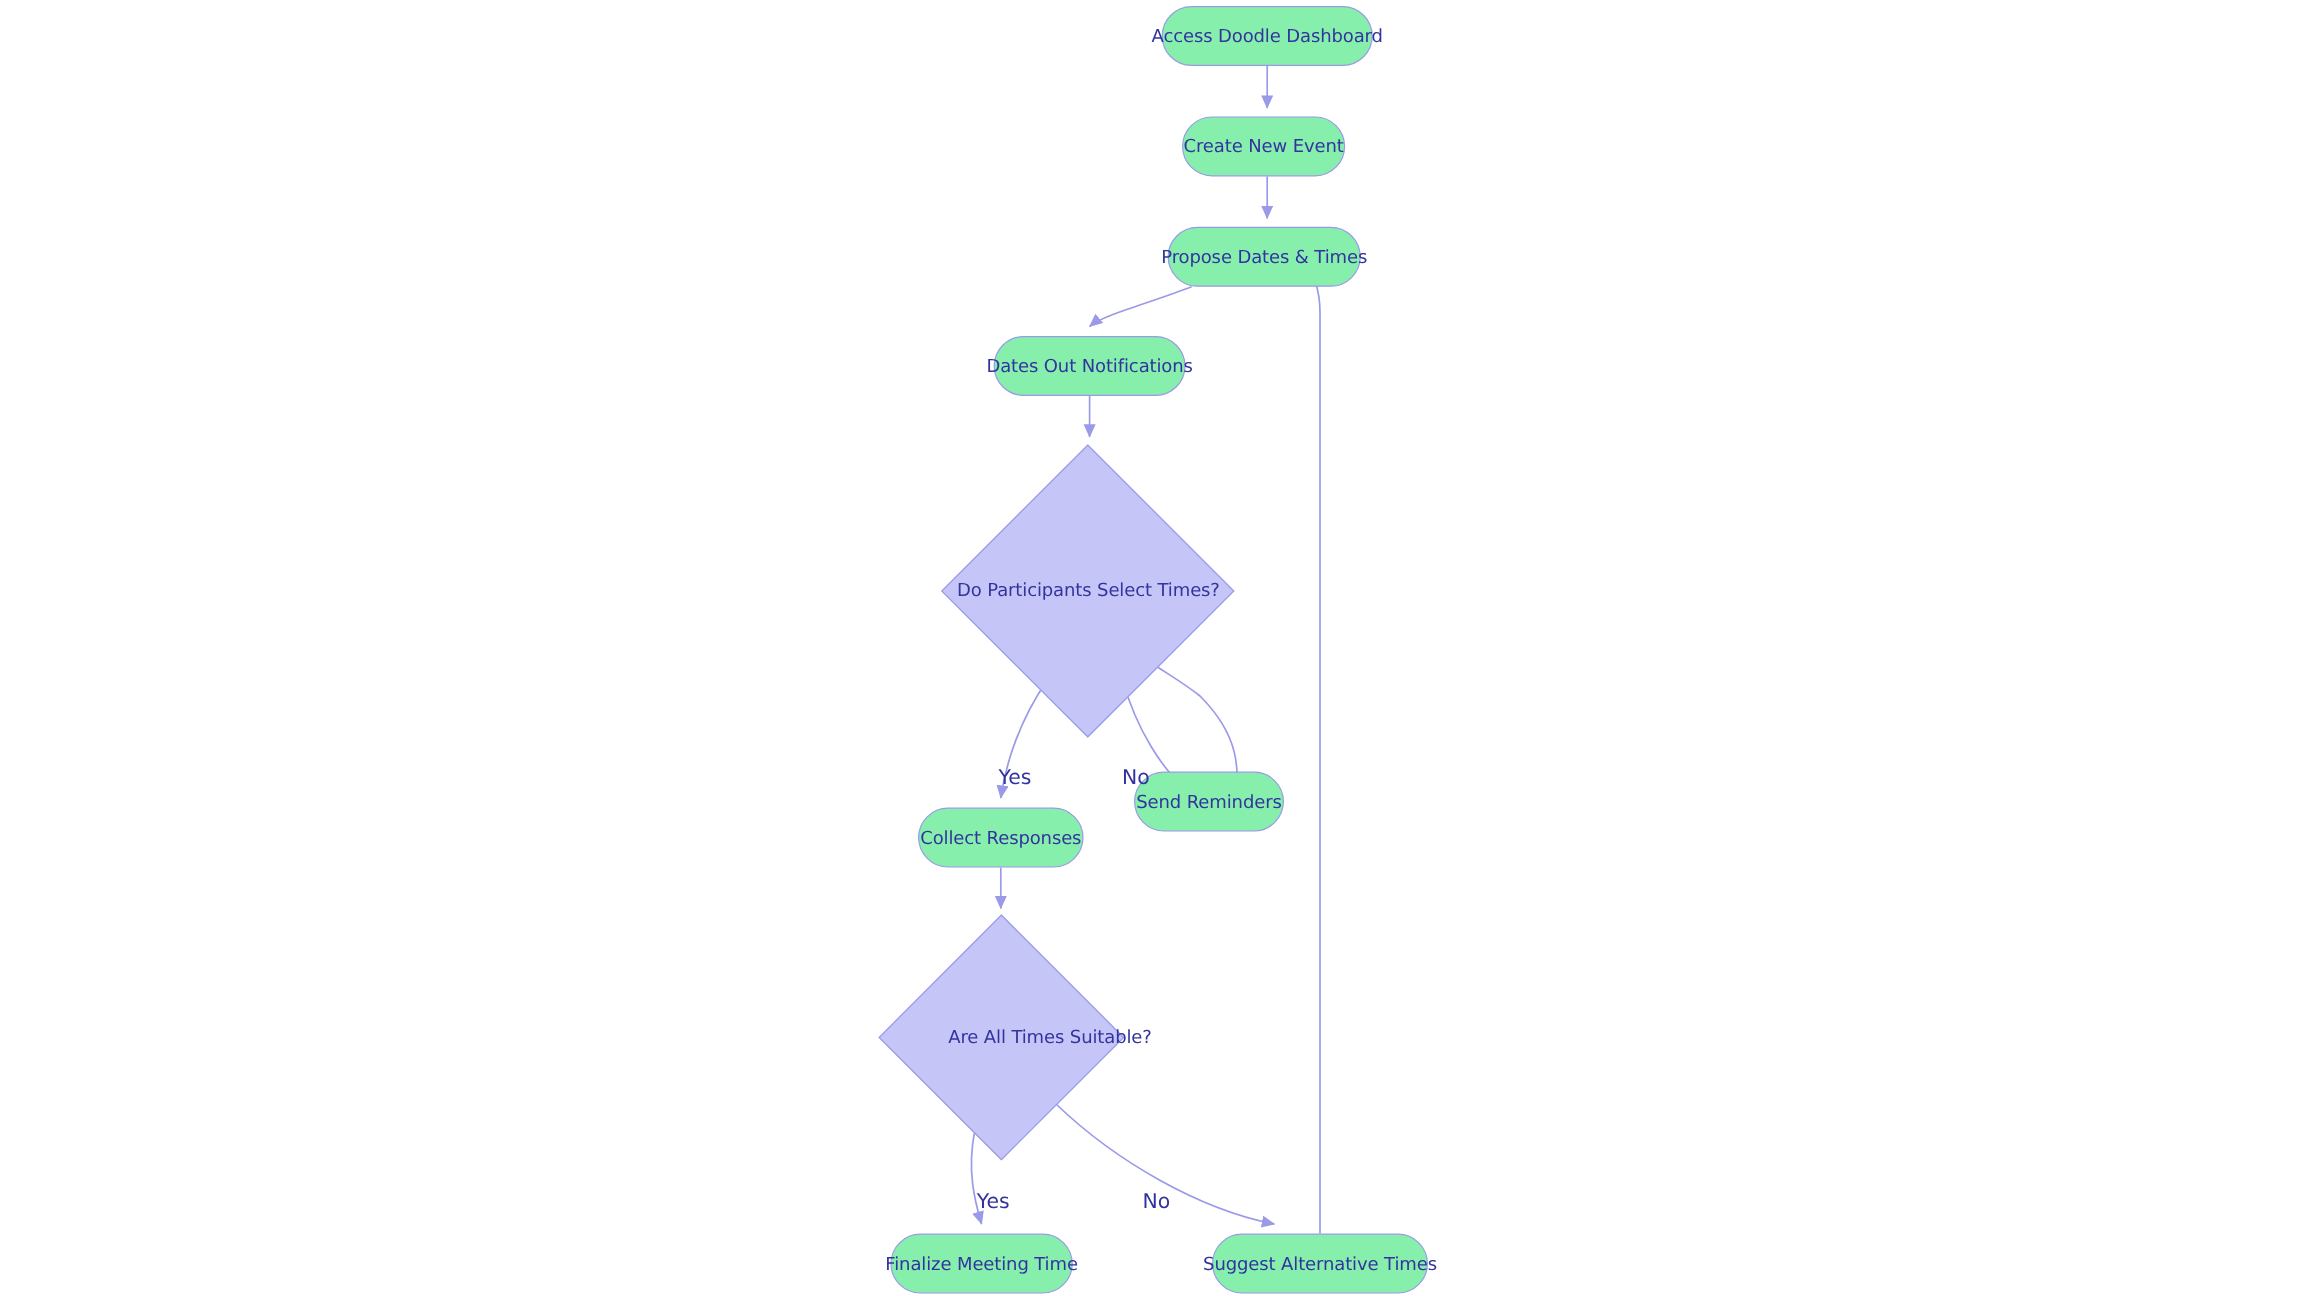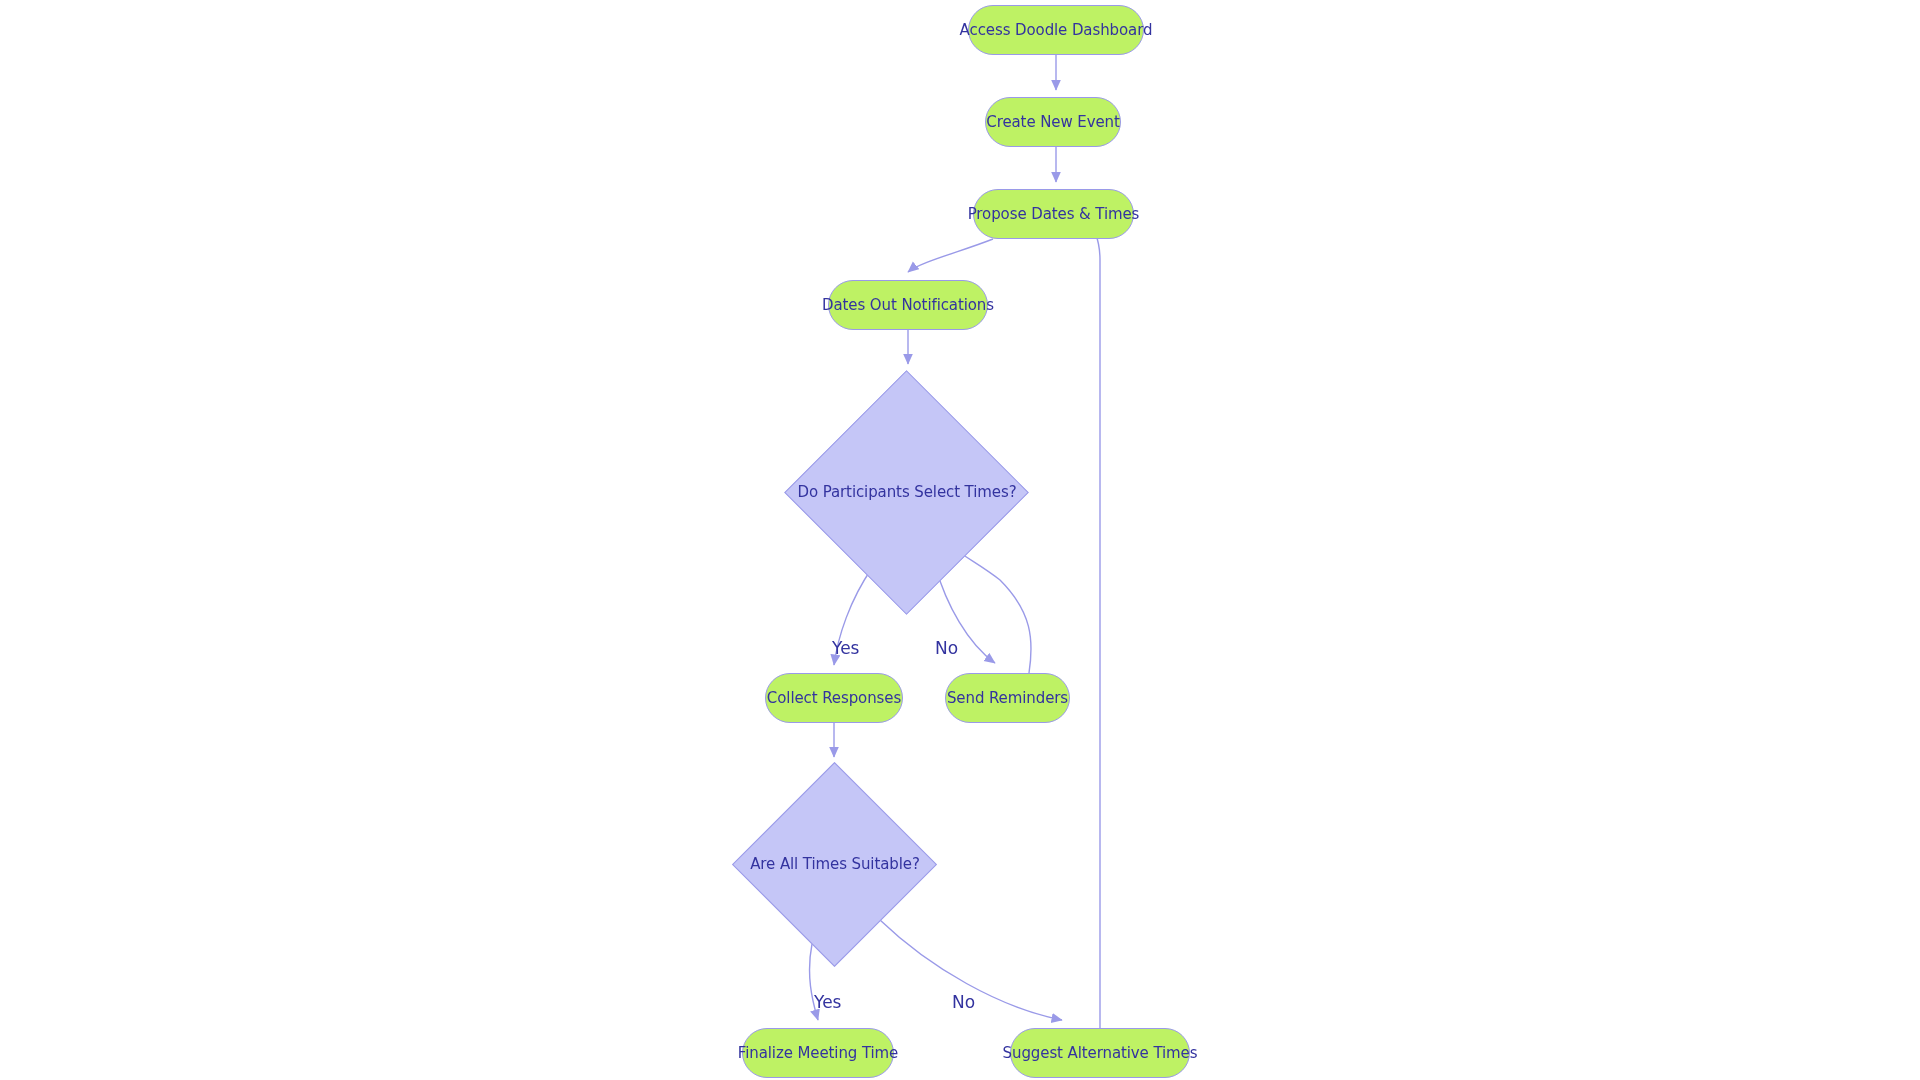--- a/index.html
+++ b/index.html
@@ -22,21 +22,21 @@
   #edge-layer {
     position: absolute;
     left: 0;
     top: 0;
     width: 1920px;
     height: 1080px;
   }
   .node {
     position: absolute;
     box-sizing: border-box;
-    background: #bef264;
+    background: #86efac;
     border: 1px solid #9a9ae8;
     border-radius: 26px;
     display: flex;
     align-items: center;
     justify-content: center;
     color: #33339f;
     font-size: 15px;
     font-family: "DejaVu Sans", sans-serif;
     letter-spacing: -0.1px;
     white-space: nowrap;
@@ -116,39 +116,39 @@
   </div>
 
   <div class="node" style="left:828px; top:280px; width:160px; height:50px;">
     <span>Dates Out Notifications</span>
   </div>
 
   <div class="node" style="left:765px; top:673px; width:138px; height:50px;">
     <span>Collect Responses</span>
   </div>
 
-  <div class="node" style="left:945px; top:673px; width:125px; height:50px;">
+  <div class="node" style="left:945px; top:643px; width:125px; height:50px;">
     <span>Send Reminders</span>
   </div>
 
   <div class="node" style="left:742px; top:1028px; width:152px; height:50px;">
     <span>Finalize Meeting Time</span>
   </div>
 
   <div class="node" style="left:1010px; top:1028px; width:180px; height:50px;">
     <span>Suggest Alternative Times</span>
   </div>
 
   <div class="decision" style="left:820px; top:406px; width:173px; height:173px;"></div>
   <div class="decision-label" style="left:787px; top:483px; width:240px; height:20px;">
     <span>Do Participants Select Times?</span>
   </div>
 
   <div class="decision" style="left:762px; top:792px; width:145px; height:145px;"></div>
-  <div class="decision-label" style="left:735px; top:855px; width:200px; height:20px;">
+  <div class="decision-label" style="left:735px; top:855px; width:200px; height:20px;padding-left:40px;">
     <span>Are All Times Suitable?</span>
   </div>
 
   <div class="edge-label" style="left:832px; top:638px;">
     <span>Yes</span>
   </div>
 
   <div class="edge-label" style="left:935px; top:638px;">
     <span>No</span>
   </div>

